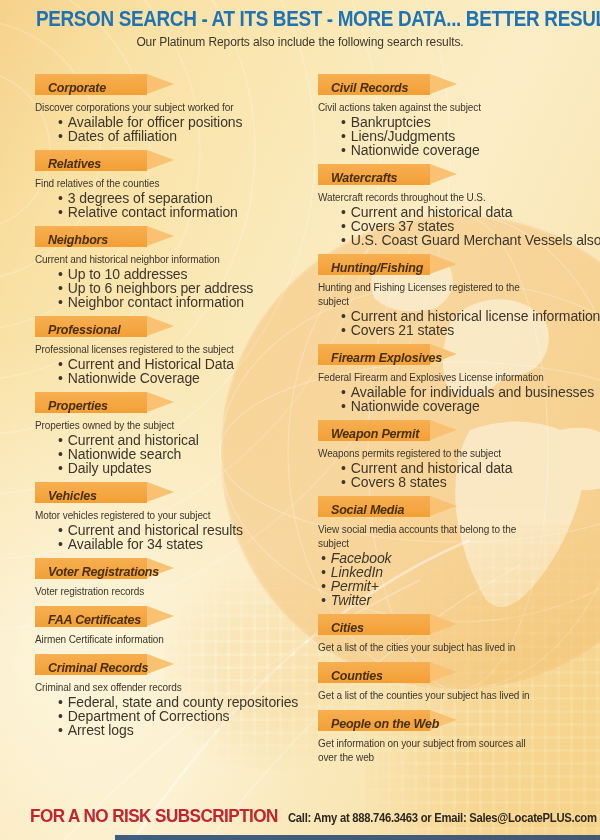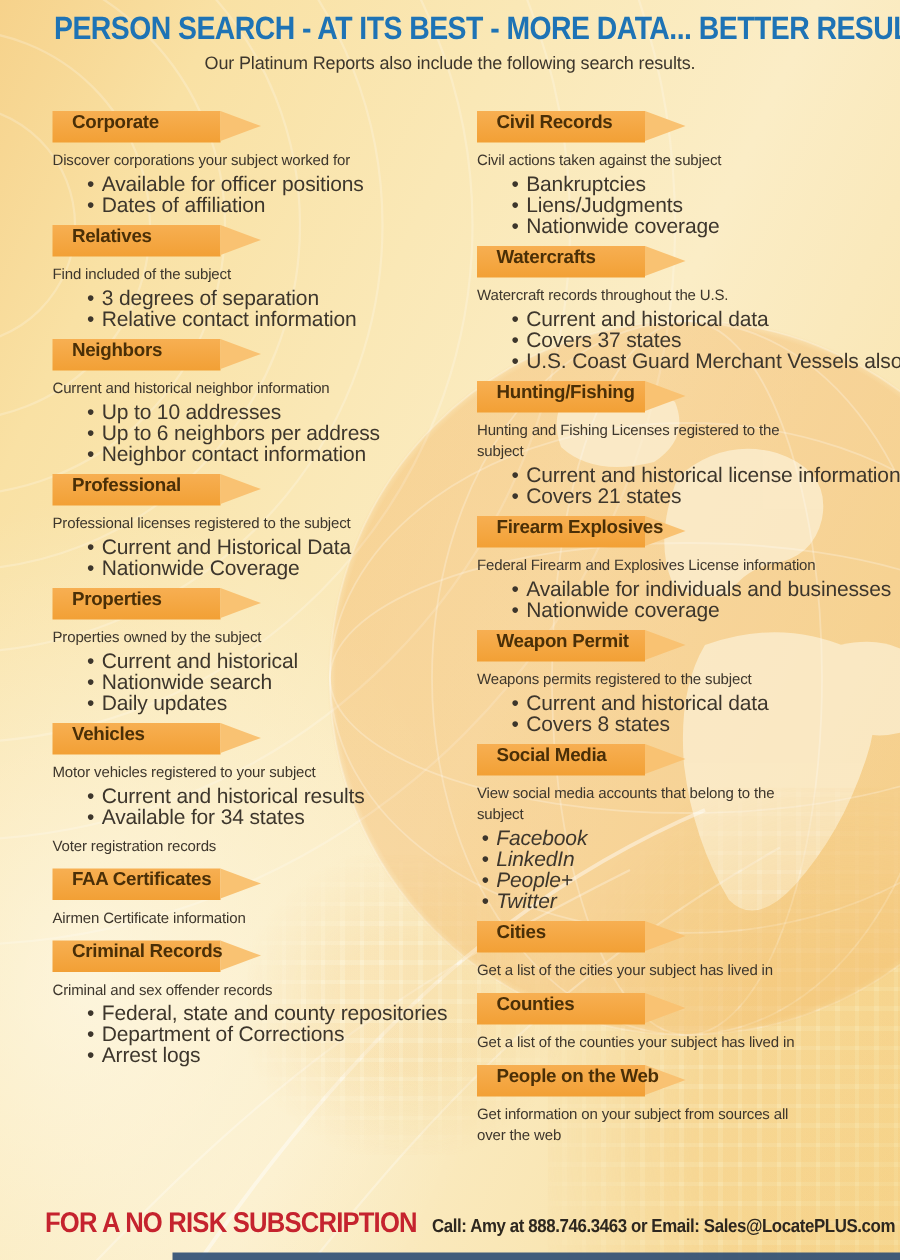--- a/index.html
+++ b/index.html
@@ -48,22 +48,23 @@
     margin-top:4px; font-size:12px; line-height:15px;
     color:var(--body-text,#3D362C); letter-spacing:-0.1px;
   }
 
   main{ position:relative; z-index:2; display:flex; gap:11px; margin:24px 0 0 35px; }
   .col{ width:272px; }
 
   .section{ margin-bottom:7px; }
   .banner{
     position:relative; width:112px; height:21px;
-    display:flex; align-items:flex-start; padding-left:13px;
+    display:flex; align-items:flex-end; padding-left:13px;
     background:linear-gradient(180deg, #F7AF52 0%, #F2A035 100%);
+    font-style:italic;
   }
   .banner::after{
     content:""; position:absolute; left:112px; top:0;
     border-top:10.5px solid transparent; border-bottom:10.5px solid transparent;
     border-left:27px solid var(--banner-tip,#F9C272);
   }
   .banner-label{
     font-size:12.5px; font-weight:700; white-space:nowrap;
     color:var(--banner-text,#4A2F07); letter-spacing:-0.2px; position:relative; z-index:1;
   }
@@ -151,21 +152,21 @@
     <ul class="bullets">
             <li>Available for officer positions</li>
             <li>Dates of affiliation</li>
           </ul>
   </section>
 
   <section class="section">
     <div class="banner">
       <span class="banner-label">Relatives</span>
     </div>
-    <p class="desc">Find included of the subject</p>
+    <p class="desc">Find relatives of the counties</p>
     <ul class="bullets">
             <li>3 degrees of separation</li>
             <li>Relative contact information</li>
           </ul>
   </section>
 
   <section class="section">
     <div class="banner">
       <span class="banner-label">Neighbors</span>
     </div>
@@ -205,20 +206,23 @@
       <span class="banner-label">Vehicles</span>
     </div>
     <p class="desc">Motor vehicles registered to your subject</p>
     <ul class="bullets">
             <li>Current and historical results</li>
             <li>Available for 34 states</li>
           </ul>
   </section>
 
   <section class="section">
+    <div class="banner">
+      <span class="banner-label">Voter Registrations</span>
+    </div>
     <p class="desc">Voter registration records</p>
 
   </section>
 
   <section class="section">
     <div class="banner">
       <span class="banner-label">FAA Certificates</span>
     </div>
     <p class="desc">Airmen Certificate information</p>
   </section>
@@ -294,21 +298,21 @@
   </section>
 
   <section class="section">
     <div class="banner">
       <span class="banner-label">Social Media</span>
     </div>
     <p class="desc">View social media accounts that belong to the<br>subject</p>
     <ul class="bullets flush">
             <li>Facebook</li>
             <li>LinkedIn</li>
-            <li>People+</li>
+            <li>Permit+</li>
             <li>Twitter</li>
           </ul>
   </section>
 
   <section class="section">
     <div class="banner">
       <span class="banner-label">Cities</span>
     </div>
     <p class="desc">Get a list of the cities your subject has lived in</p>
 

